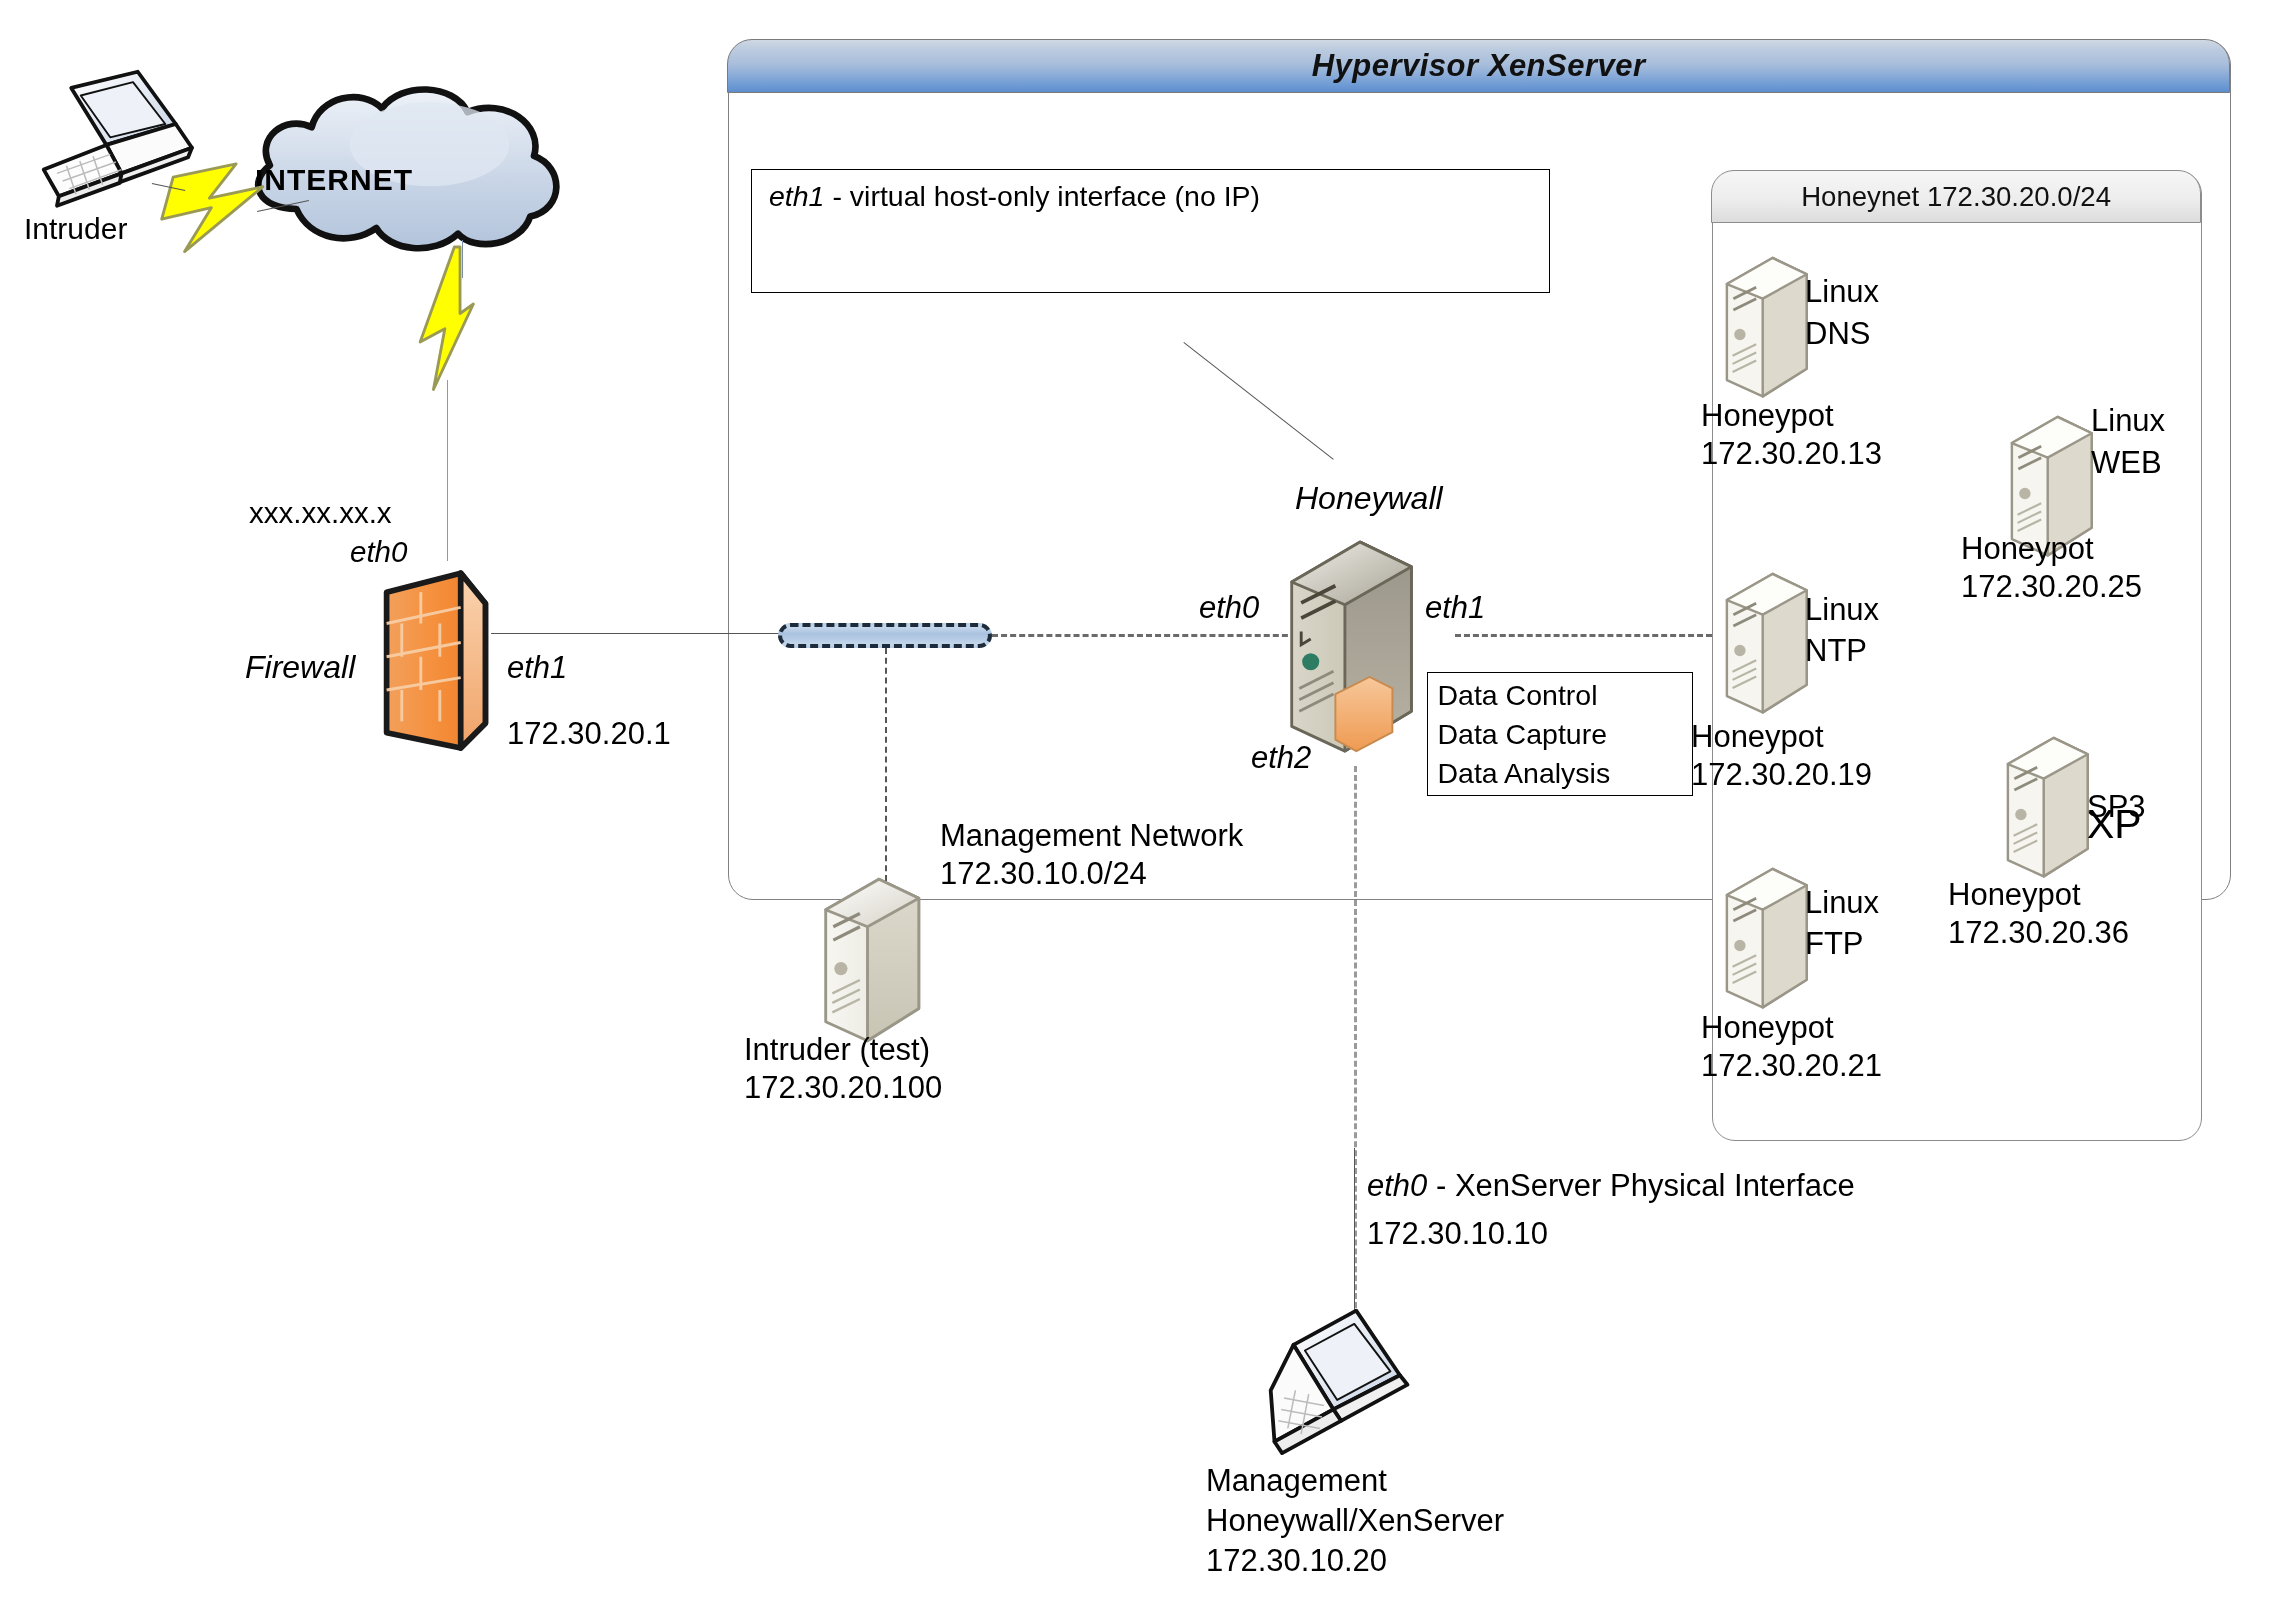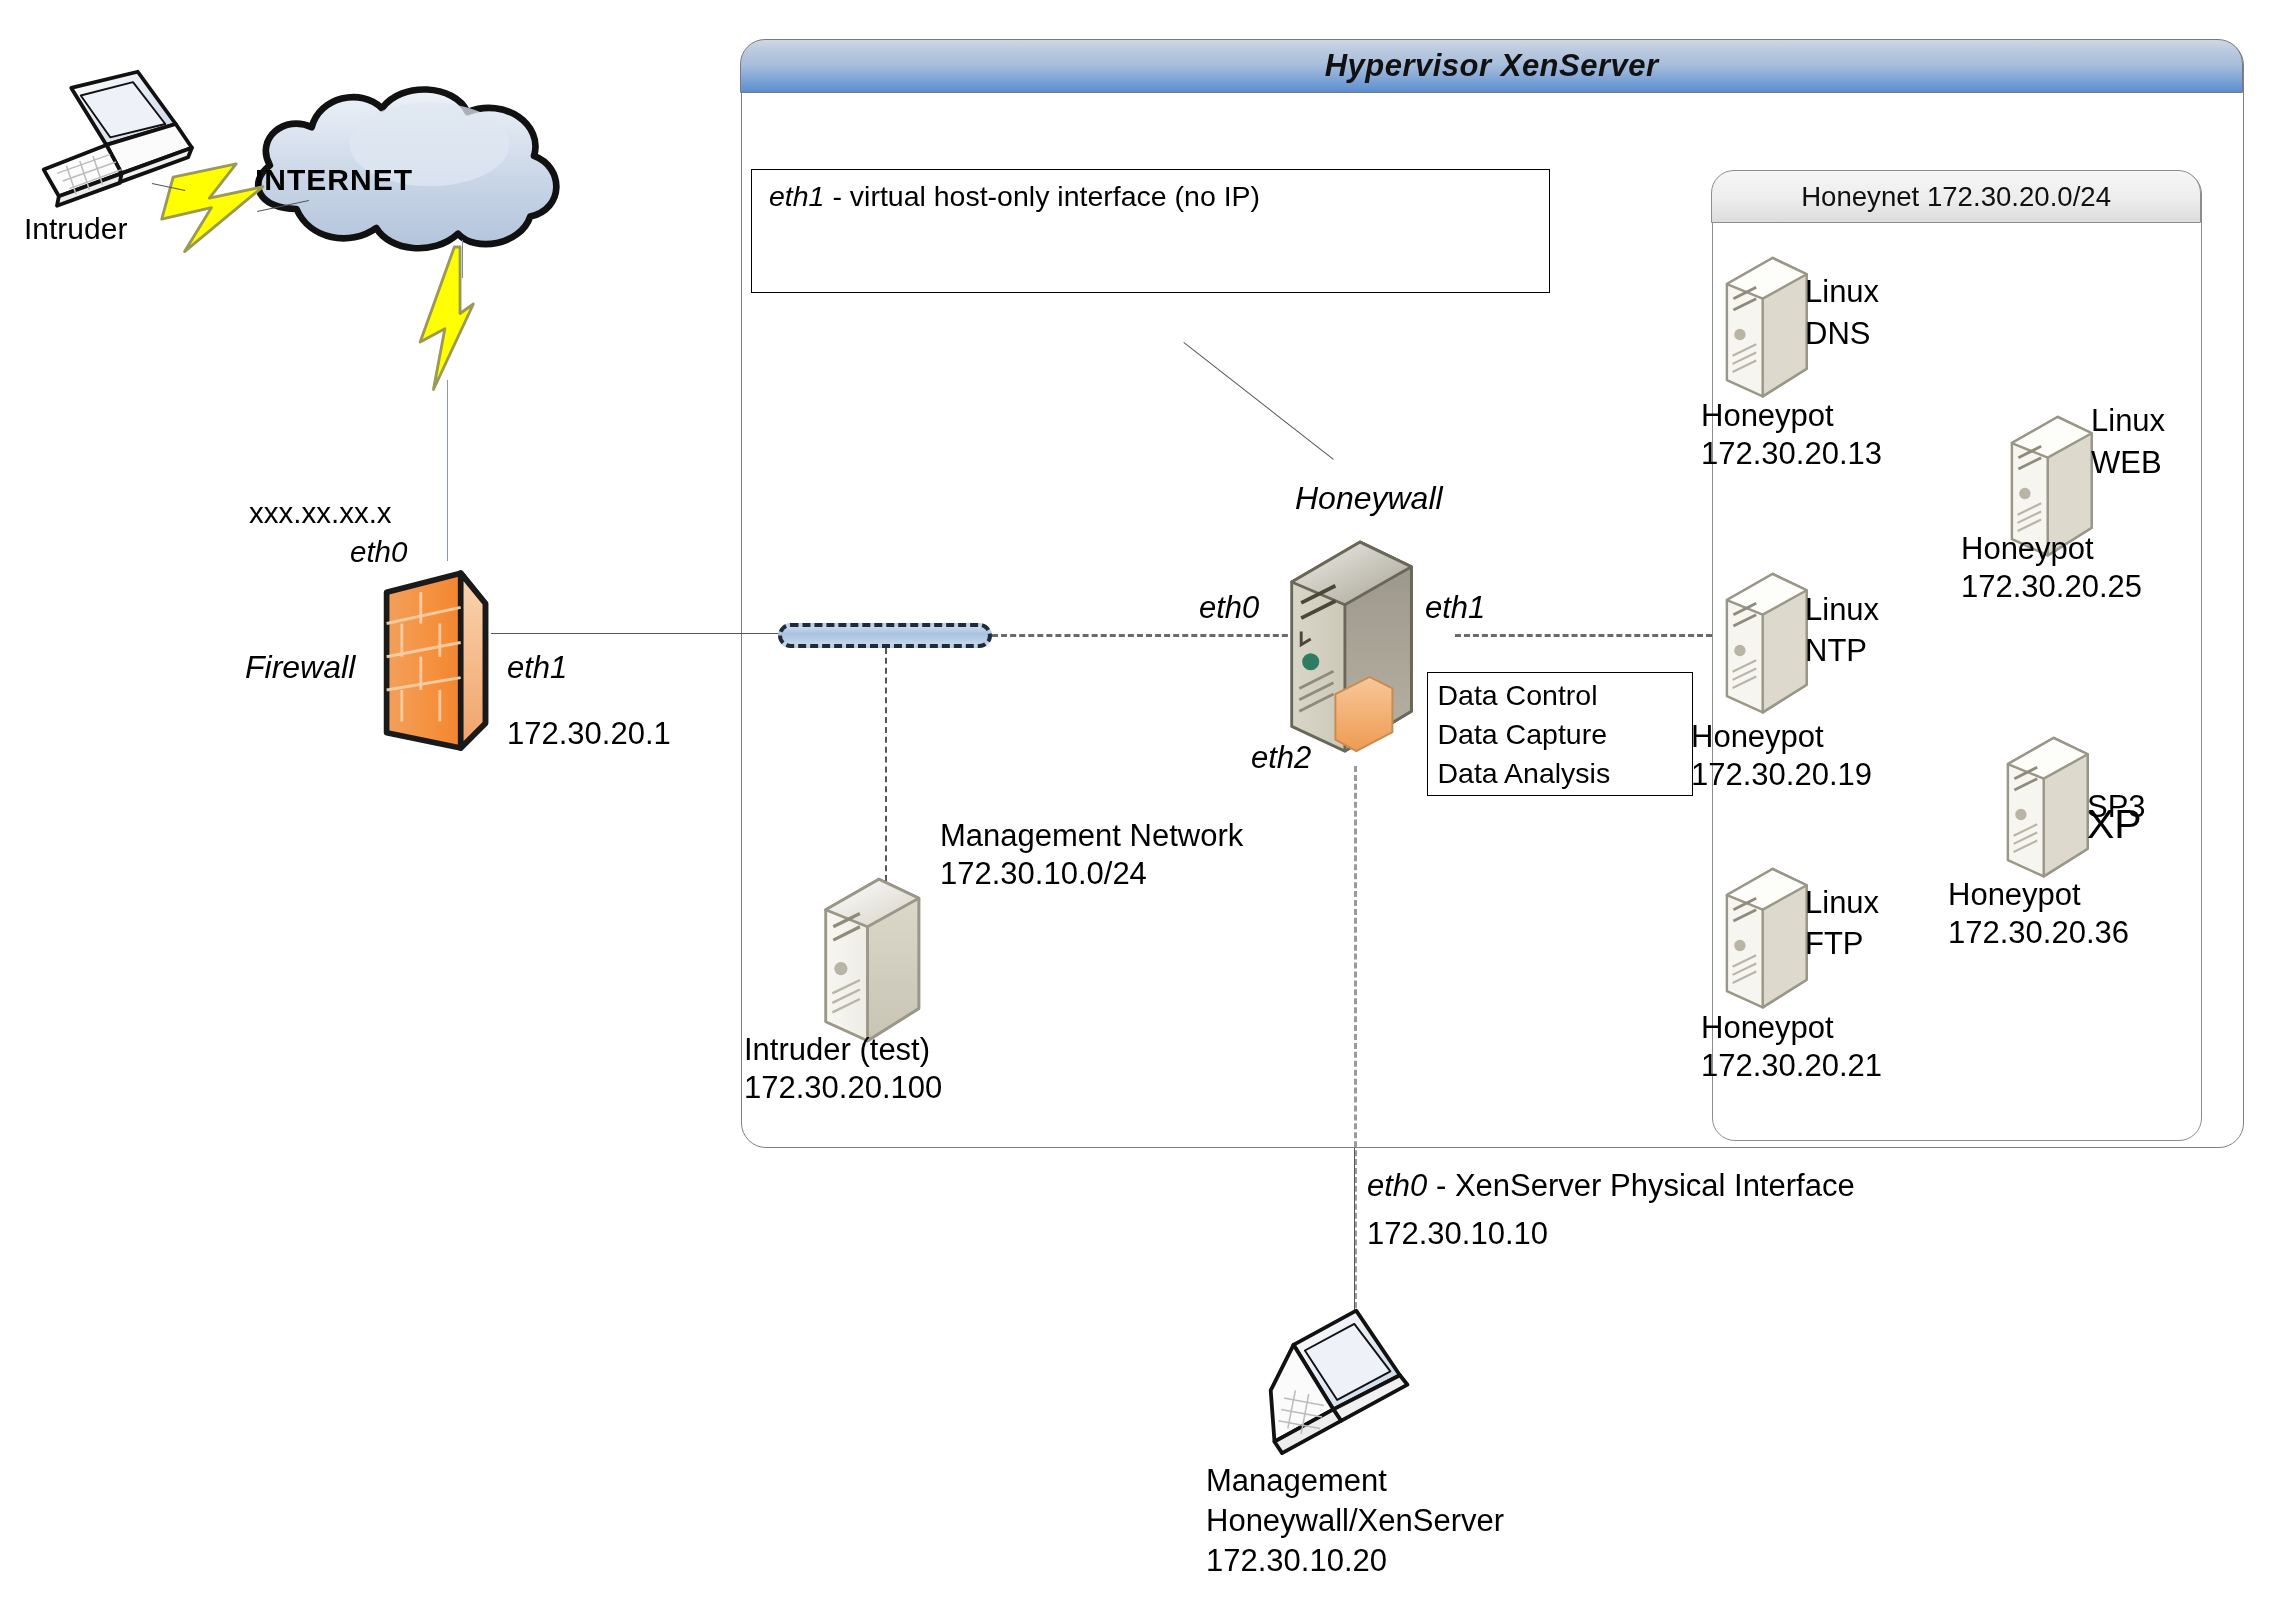--- a/index.html
+++ b/index.html
@@ -9,26 +9,25 @@
     font-family:"Liberation Sans", sans-serif;
     color:#000;
   }
   .abs{position:absolute;}
   .lbl{position:absolute;white-space:pre;line-height:1.18;color:#000;}
   .it{font-style:italic;}
   .bold{font-weight:bold;}
 
   
   #xen-container{
-    left:728px;top:40px;width:1503px;height:1108px;
+    left:728px;top:40px;width:1503px;height:860px;
     border:1.9px solid #808080;
     border-radius:25px;
     background:#ffffff;
     box-sizing:border-box;
-    margin-left:13px;
   }
   #xen-header{
     position:absolute;left:-1.9px;top:-1.9px;width:1503px;height:54px;
     border:1.9px solid #7a7a7a;
     border-top-left-radius:25px;border-top-right-radius:25px;
     background:linear-gradient(to bottom,#cfd8e4 0%,#bccbdf 18%,#a7bddb 48%,#6d9ad4 88%,#5e8dcc 100%);
     box-sizing:border-box;
     display:flex;align-items:center;justify-content:center;
   }
   #xen-header .t{

